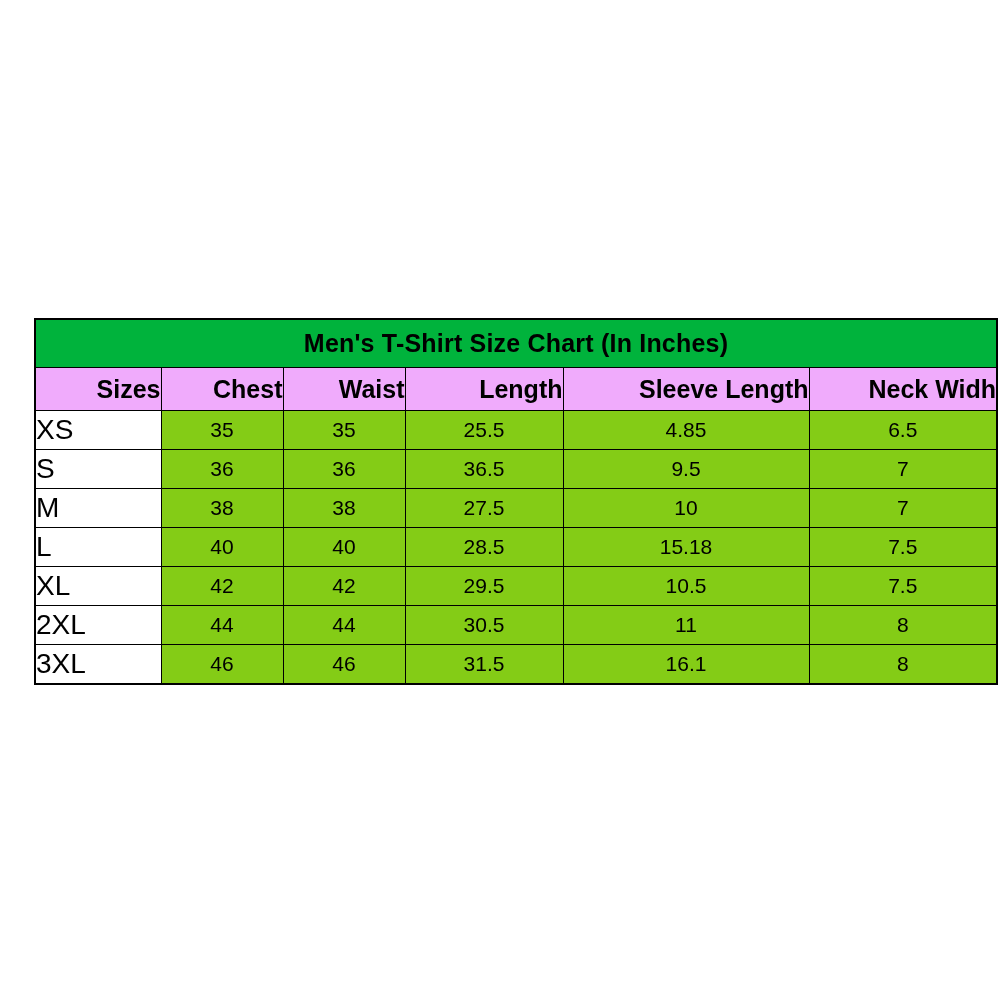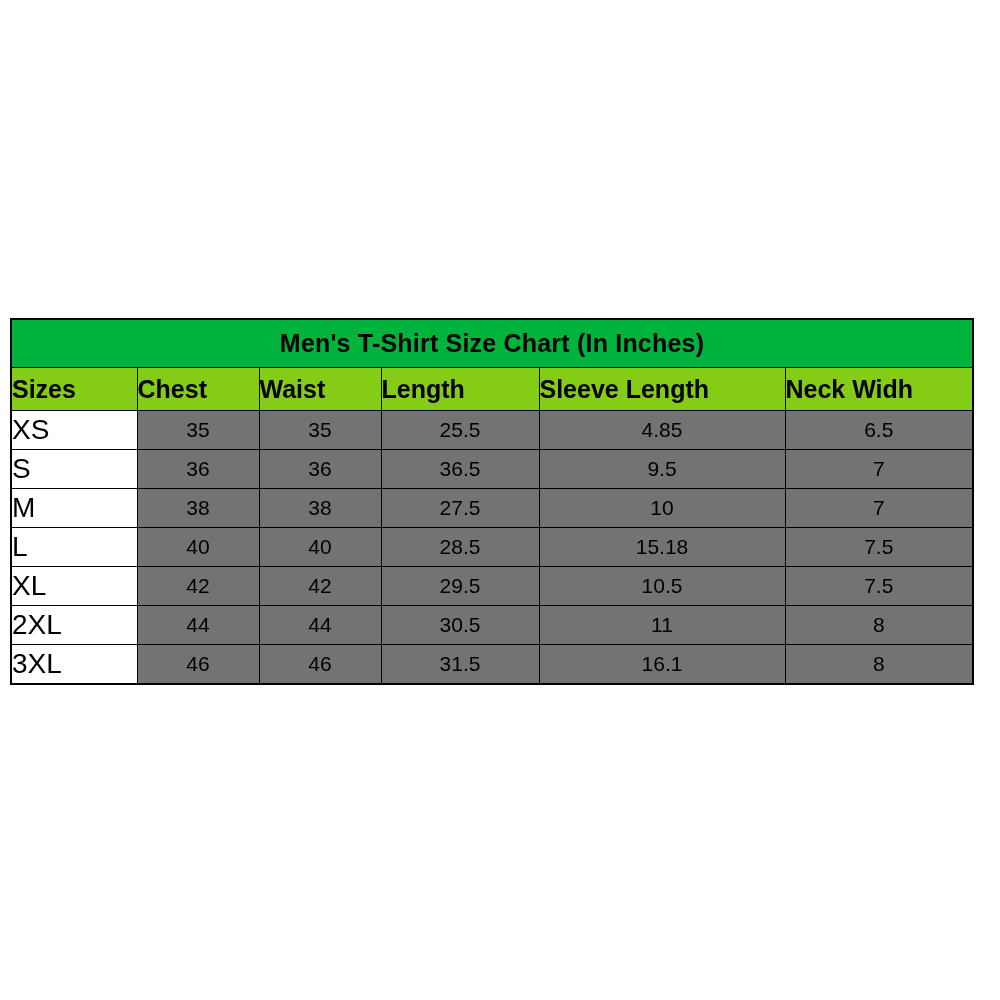--- a/index.html
+++ b/index.html
@@ -10,21 +10,21 @@
   body {
     width: 1000px;
     height: 1000px;
     font-family: "Liberation Sans", sans-serif;
     position: relative;
     overflow: hidden;
   }
 
   #chart-wrap {
     position: absolute;
-    left: 10px;
+    left: 34px;
     top: 318px;
     width: 844px;
   }
 
   table.size-chart {
     border-collapse: collapse;
     table-layout: fixed;
     width: 962px;
     border: 2px solid #000000;
   }
@@ -40,46 +40,46 @@
     background: #00b33c;
     color: #000000;
     text-align: center;
     font-size: 25px;
     font-weight: bold;
     height: 47px;
     letter-spacing: .2px;
   }
 
   .header-cell {
-    background: #84cc16;
+    background: #f0abfc;
     color: #000000;
     font-size: 25px;
     font-weight: bold;
     height: 42px;
-    text-align: left;
+    text-align: right;
     padding-left: 10px;
     white-space: nowrap;
     overflow: hidden;
   }
 
   .size-cell {
     text-align: left;
     padding-left: 8px;
     font-size: 28px;
     height: 38px;
     color: #000000;
     background: #ffffff;
   }
 
   .val-cell {
     text-align: center;
     font-size: 21px;
     height: 38px;
     color: #000000;
-    background: #737373;
+    background: #84cc16;
   }
 
   
   col.c-size   { width: 126px; }
   col.c-chest  { width: 122px; }
   col.c-waist  { width: 122px; }
   col.c-length { width: 158px; }
   col.c-sleeve { width: 246px; }
   col.c-neck   { width: 188px; }
 </style>

